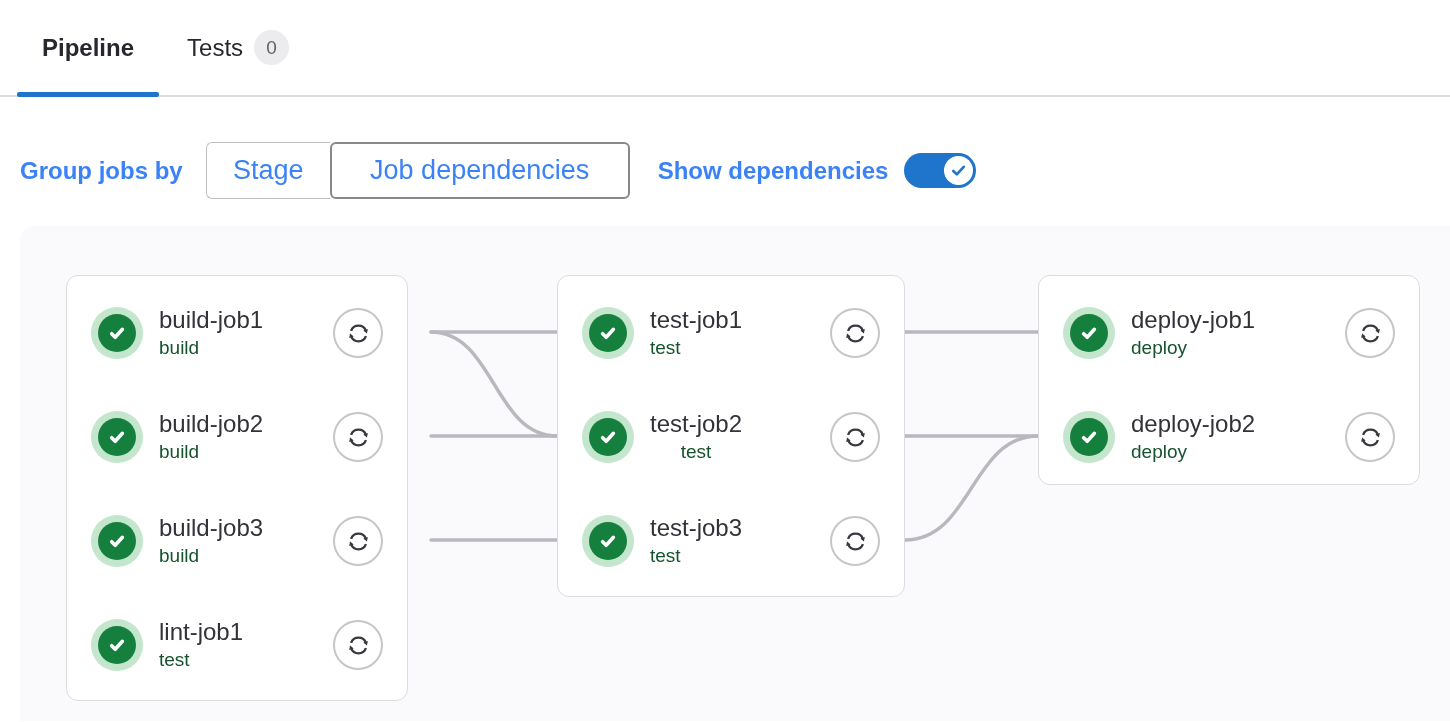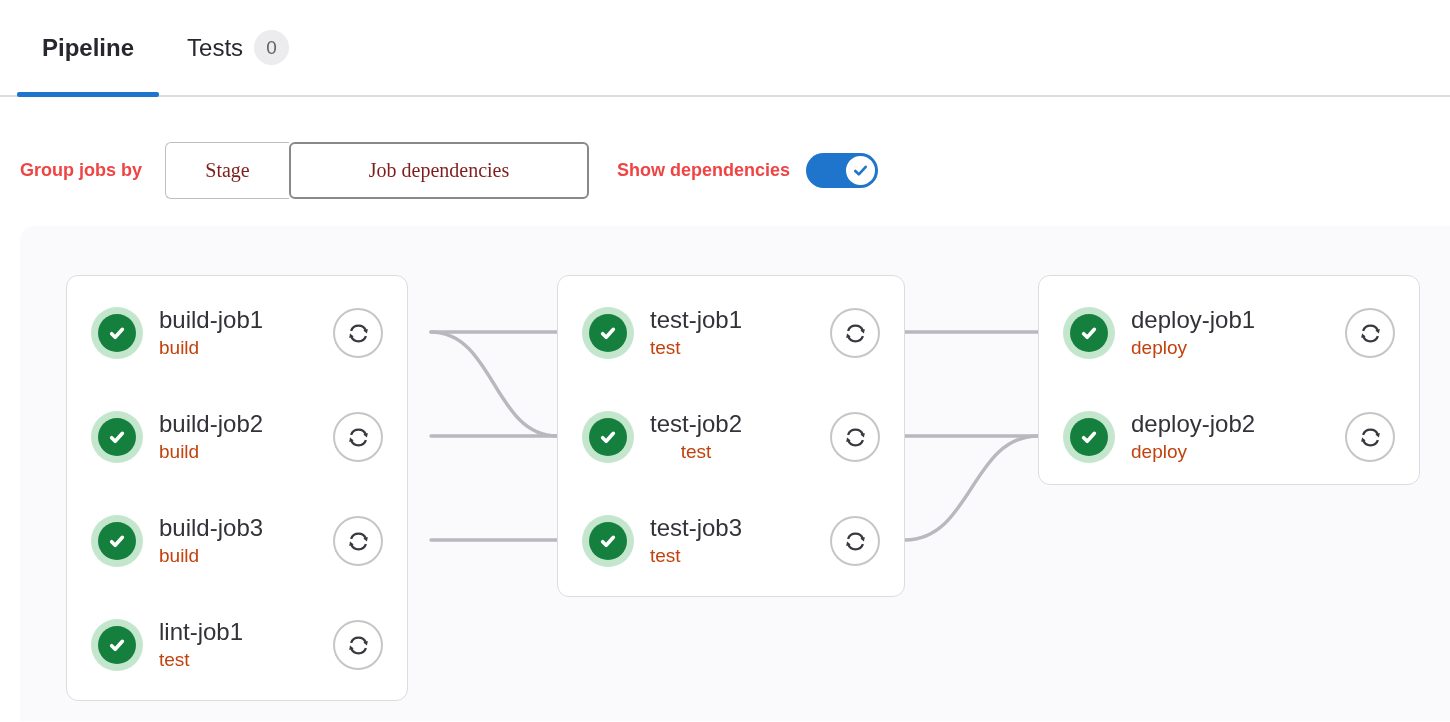--- a/index.html
+++ b/index.html
@@ -14,25 +14,25 @@
   .tab + .tab { margin-left:3px; }
   .tab.active { font-weight:bold; }
   .tab.active .tab-underline { position:absolute; left:0; right:0; bottom:-2px;
     height:5px; background:#1f75cb; border-radius:2px; }
   .badge { min-width:35px; height:35px; padding:0 8px; border-radius:18px;
     background:#ececef; color:#626168; font-size:19px; display:flex;
     align-items:center; justify-content:center; }
 
   
   .controls { display:flex; align-items:center; margin:45px 0 0 20px; height:57px; }
-  .ctl-label { font-size:18px; font-weight:bold; color:#ef4444; }
+  .ctl-label { font-size:24px; font-weight:bold; color:#3b82f6; }
   .segmented { display:flex; margin-left:23px; height:57px; }
-  .seg-btn { background:#fff; color:#7f1d1d; font-size:20px; display:flex;
+  .seg-btn { background:#fff; color:#3b82f6; font-size:27px; display:flex;
     align-items:center; justify-content:center; cursor:pointer;
-    border:1px solid #bfbfc3;font-family:Liberation Serif, serif; }
+    border:1px solid #bfbfc3; }
   .seg-btn.first { width:124px; border-radius:6px 0 0 6px; border-right:none; }
   .seg-btn.selected { width:300px; border:2px solid #89888d; border-radius:6px;
     font-weight:normal; }
   .show-deps-label { margin-left:28px; }
   .toggle { position:relative; width:72px; height:35px; margin-left:16px;
     background:#1f75cb; border-radius:18px; cursor:pointer; flex:none; }
   .toggle .knob { position:absolute; top:3px; right:3px; width:29px; height:29px;
     border-radius:50%; background:#fff; display:flex; align-items:center;
     justify-content:center; }
 
@@ -44,21 +44,21 @@
   .card { position:absolute; background:#fff; border:1px solid #dcdcde;
     border-radius:12px; box-shadow:0 0 0 0 transparent; }
   .job-row { position:absolute; left:0; right:0; height:72px; display:flex;
     align-items:center; padding:0 24px; cursor:pointer; }
   .status { width:52px; height:52px; border-radius:50%; background:#c3e6cd;
     display:flex; align-items:center; justify-content:center; flex:none; }
   .status .inner { width:38px; height:38px; border-radius:50%; background:#15803d;
     display:flex; align-items:center; justify-content:center; }
   .job-text { margin-left:16px; line-height:1.2; min-width:0; }
   .job-name { font-size:24px; color:#333238; }
-  .job-stage { font-size:19px; color:#c2410c; margin-top:2px; }
+  .job-stage { font-size:19px; color:#14532d; margin-top:2px; }
   .retry-btn { margin-left:auto; width:50px; height:50px; border-radius:50%;
     background:#fff; border:2px solid #c6c6ca; display:flex; align-items:center;
     justify-content:center; cursor:pointer; flex:none; }
 </style>
 </head>
 <body>
 
 <div class="tabbar">
   <div class="tab active">
     <span>Pipeline</span>

